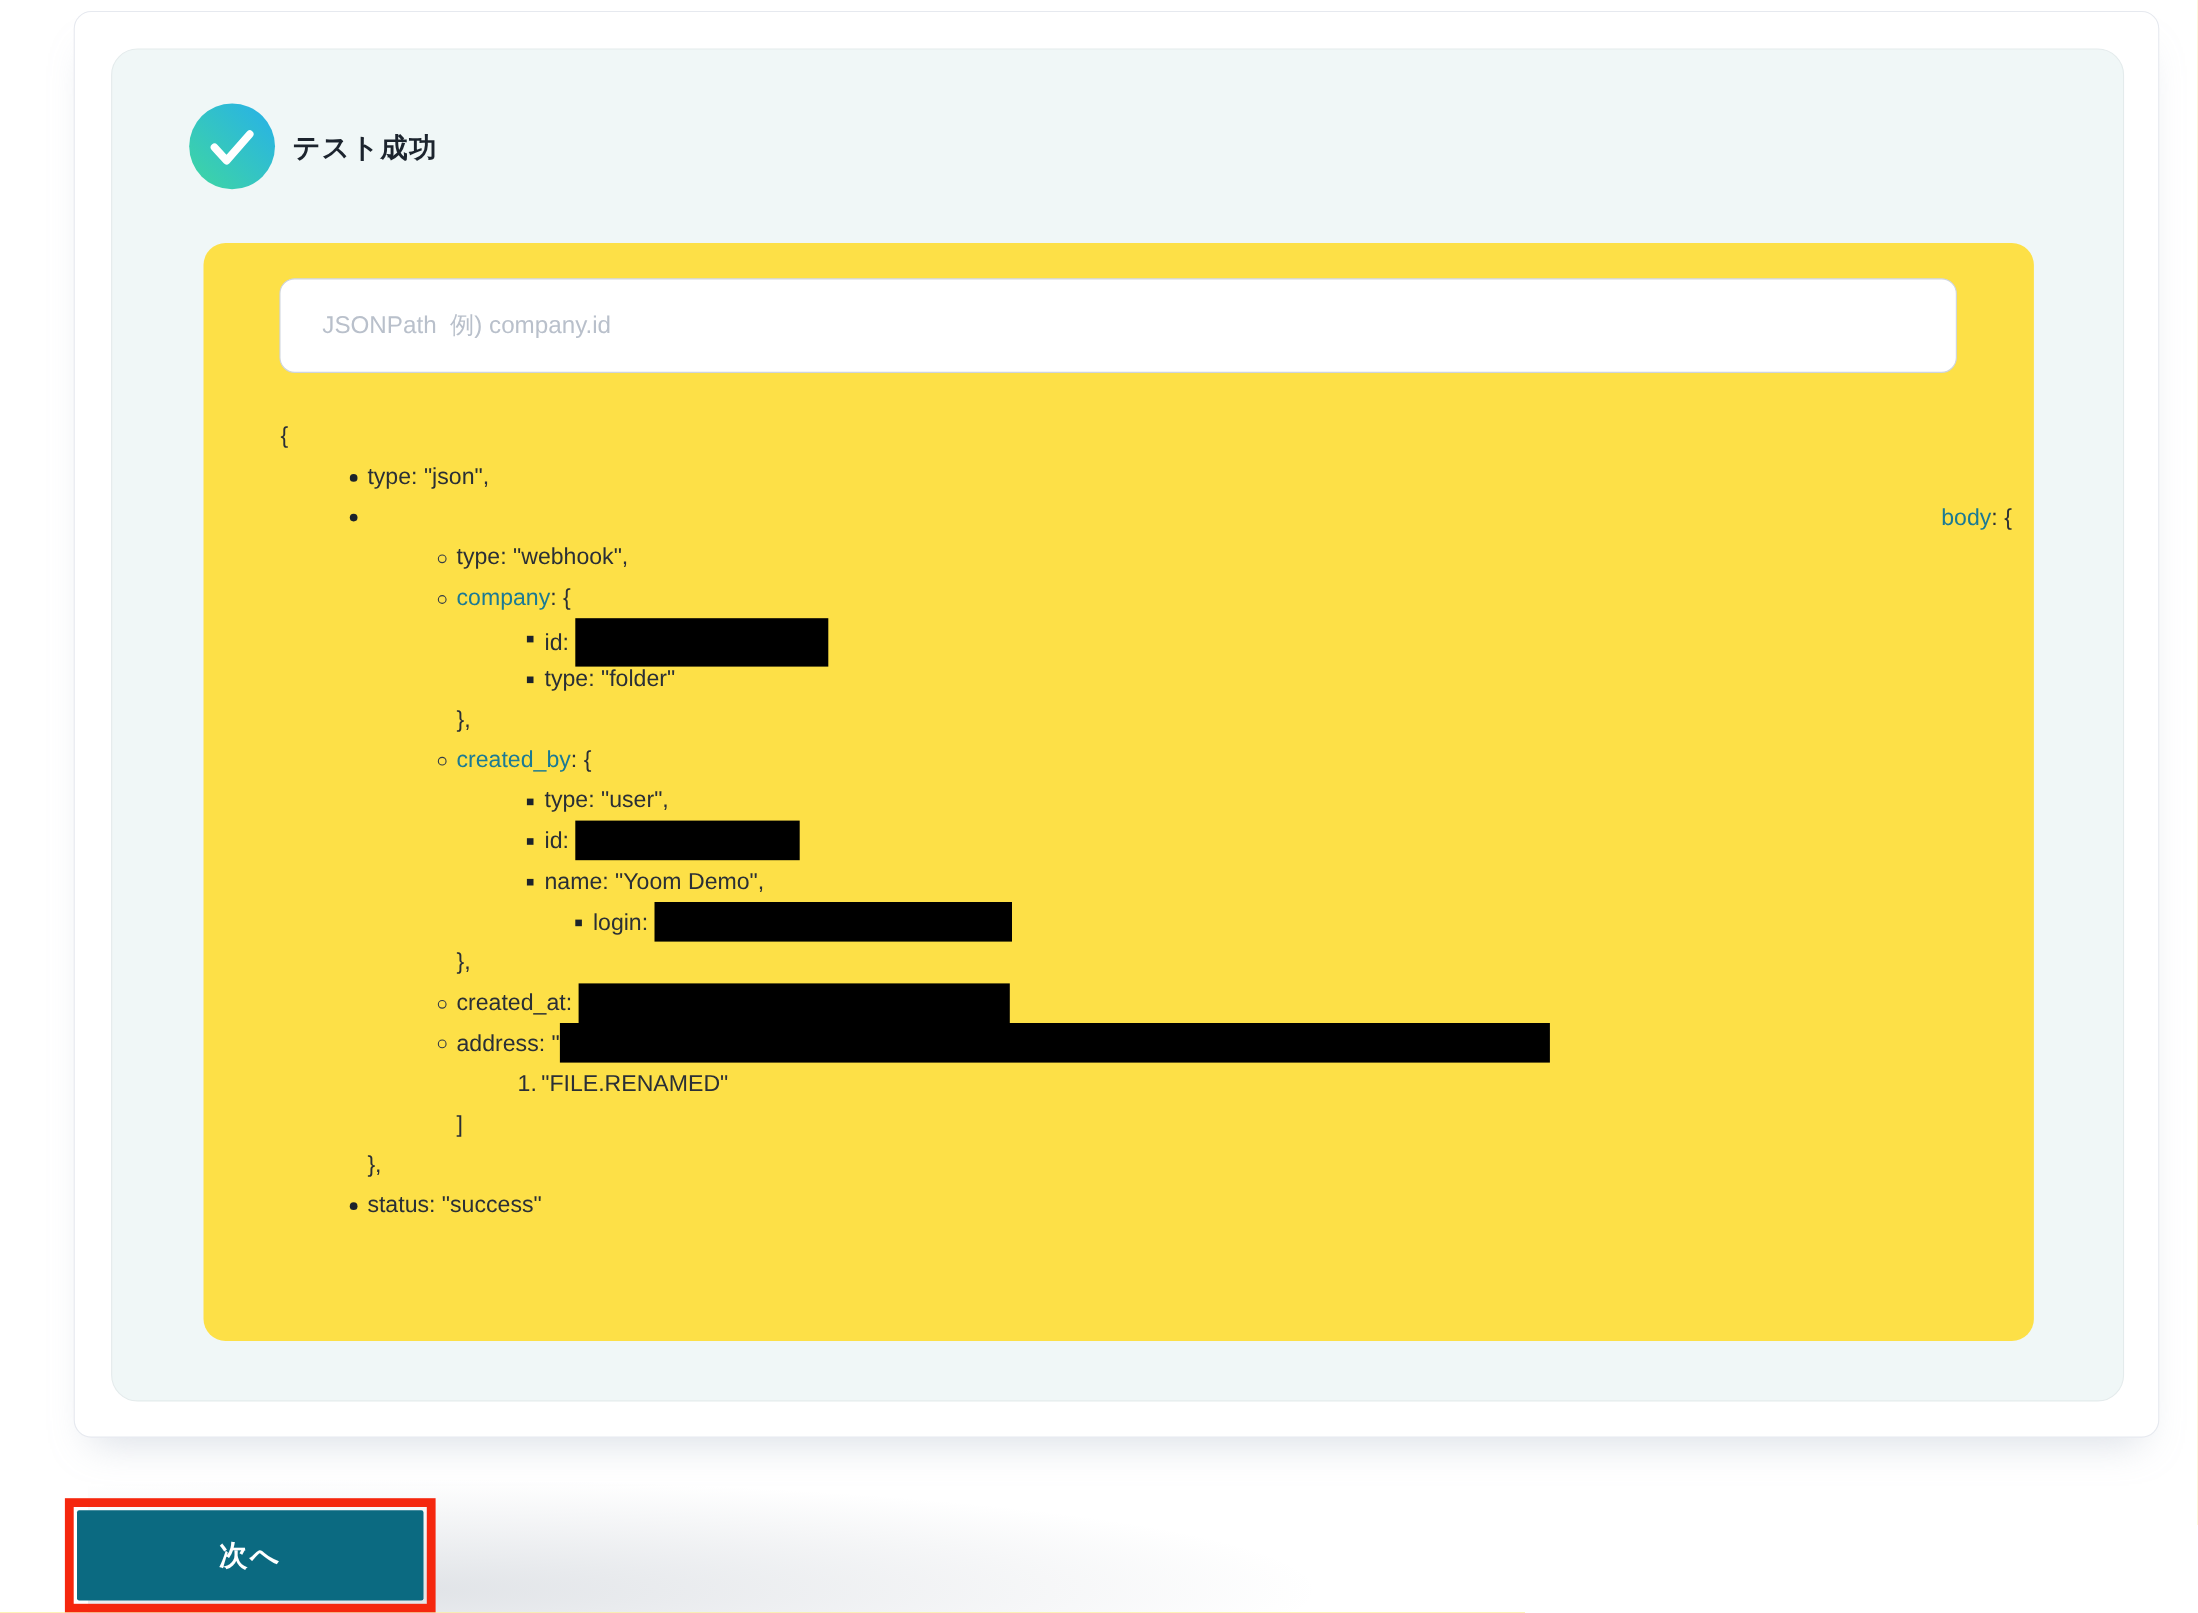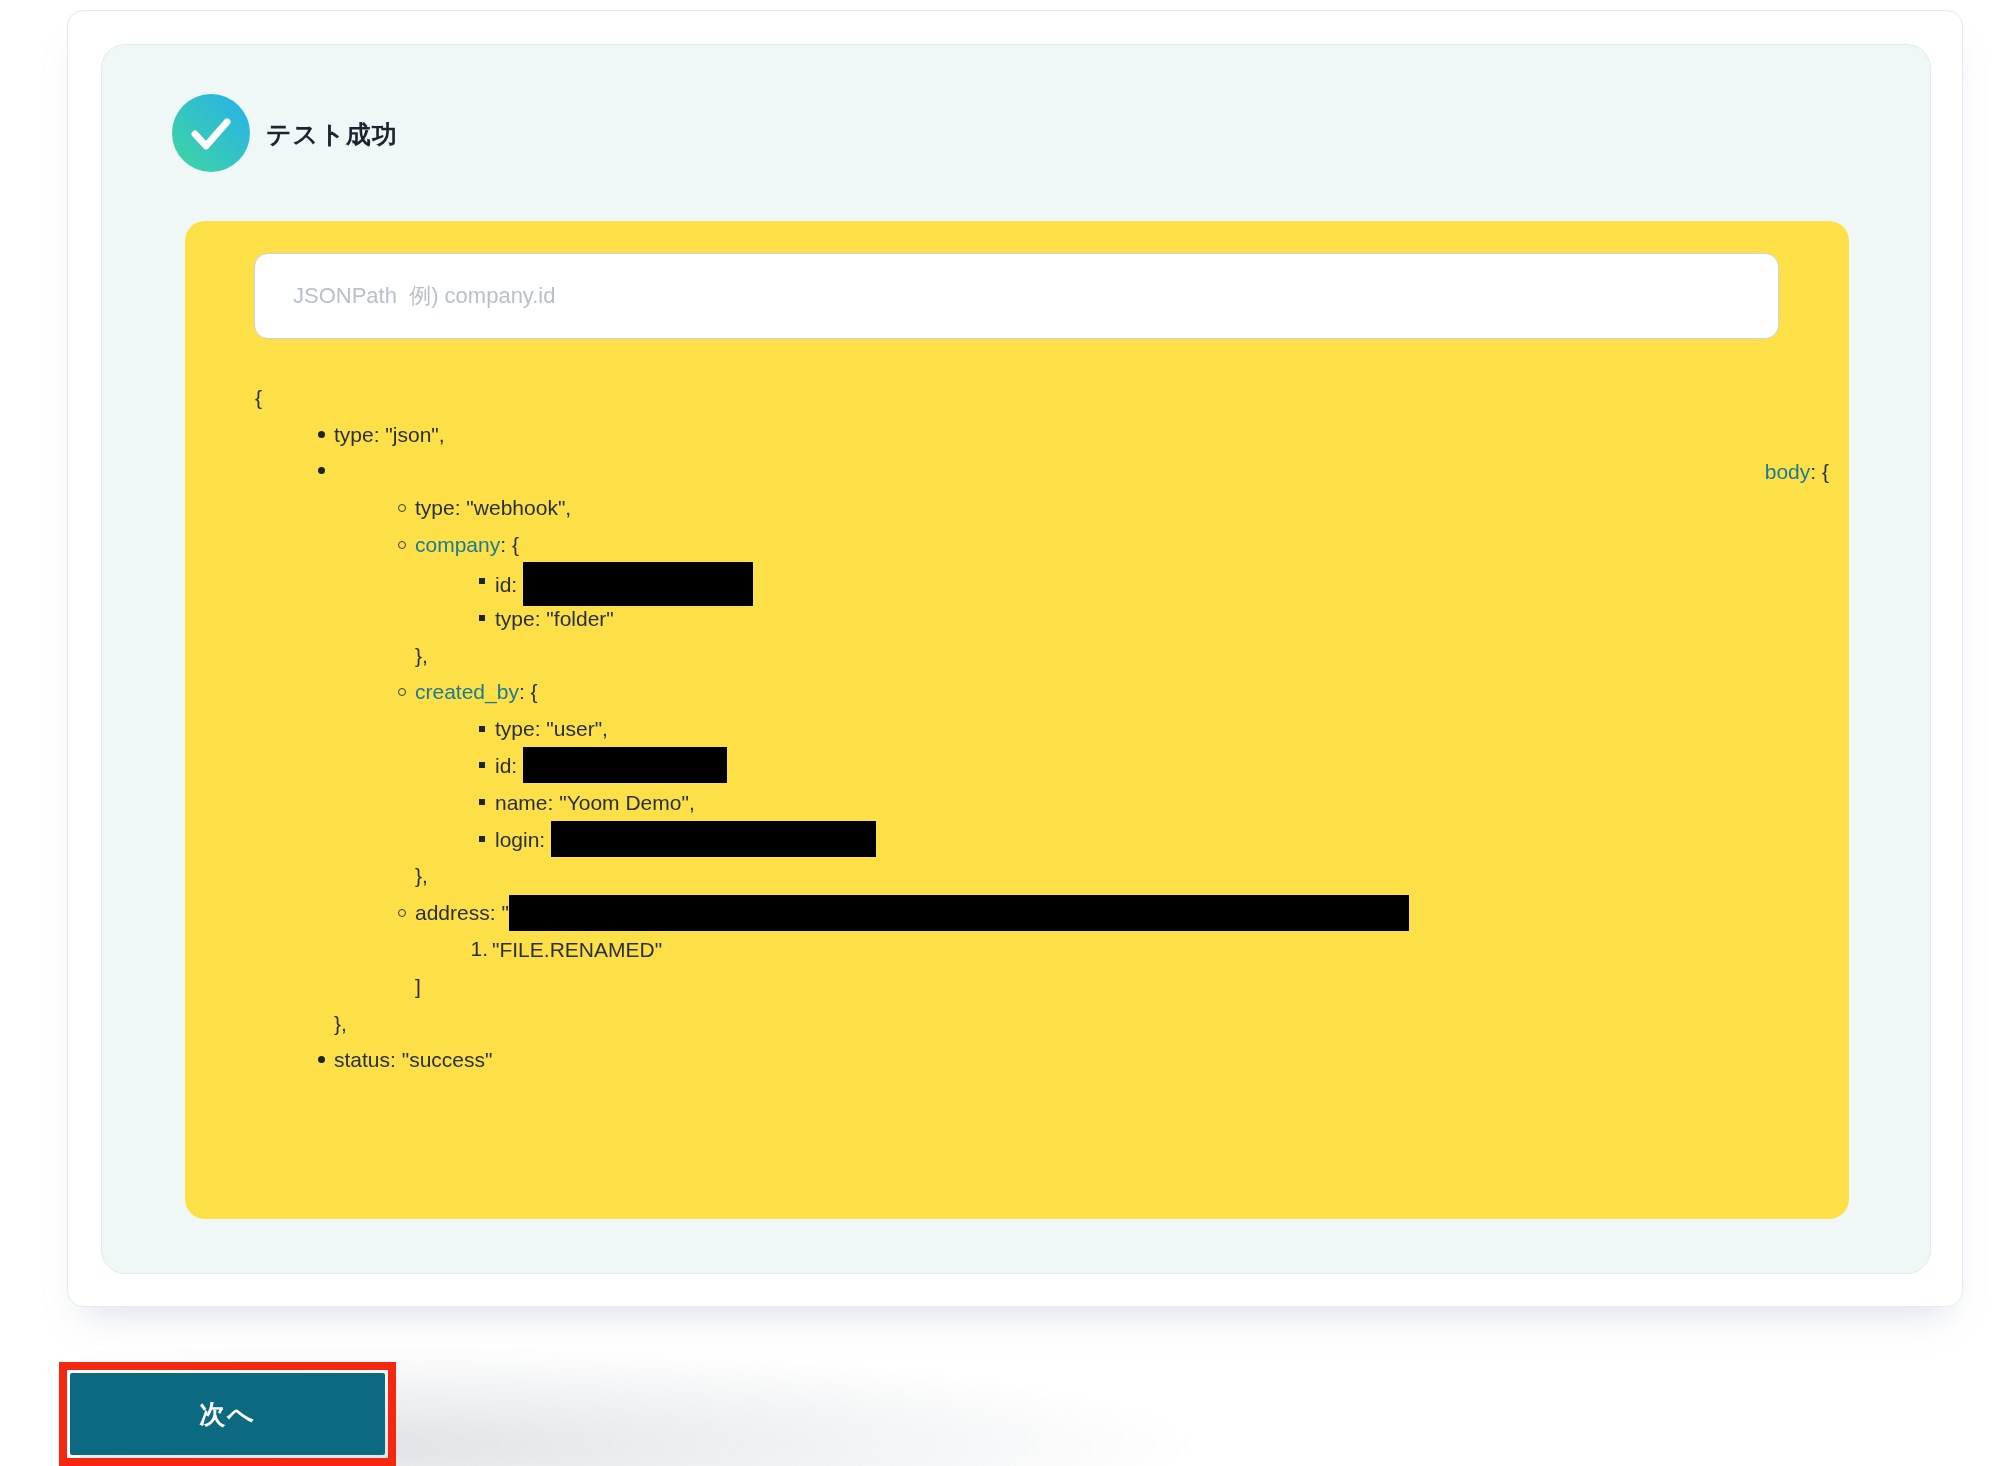--- a/index.html
+++ b/index.html
@@ -121,24 +121,27 @@
             </span><span class="txt jkey">created_by</span><span class="txt">: {</span></div>
           <div class="jline" style="padding-left: 310px;"><span class="marker m-square" style="left: 288px;">
               <i></i>
             </span><span class="txt">type: "user",</span></div>
           <div class="jline" style="padding-left: 310px;"><span class="marker m-square" style="left: 288px;">
               <i></i>
             </span><span class="txt">id: </span><span class="redacted" style="width: 204px;"></span></div>
           <div class="jline" style="padding-left: 310px;"><span class="marker m-square" style="left: 288px;">
               <i></i>
             </span><span class="txt">name: "Yoom Demo",</span></div>
-          <div class="jline" style="padding-left: 310px;"><span class="marker m-square" style="left: 288px;">
+          <div class="jline" style="padding-left: 310px; margin-left: 44px;"><span class="marker m-square" style="left: 288px;">
               <i></i>
             </span><span class="txt">login: </span><span class="redacted" style="width: 325px;"></span></div>
           <div class="jline" style="padding-left: 230px;"><span class="txt">},</span></div>
+          <div class="jline" style="padding-left: 230px;"><span class="marker m-circle" style="left: 208px;">
+              <i></i>
+            </span><span class="txt">created_at: </span><span class="redacted" style="width: 392px;"></span></div>
           <div class="jline" style="padding-left: 230px;"><span class="marker m-circle" style="left: 208px;">
               <i></i>
             </span><span class="txt">address: "</span><span class="redacted" style="width: 900px;"></span></div>
           <div class="jline" style="padding-left: 307px;"><span class="marker m-num" style="left: 277px;">1.</span><span class="txt">"FILE.RENAMED"</span></div>
           <div class="jline" style="padding-left: 230px;"><span class="txt">]</span></div>
           <div class="jline" style="padding-left: 149px;"><span class="txt">},</span></div>
           <div class="jline" style="padding-left: 149px;"><span class="marker m-disc" style="left: 127px;">
               <i></i>
             </span><span class="txt">status: "success"</span></div>
         </div>

